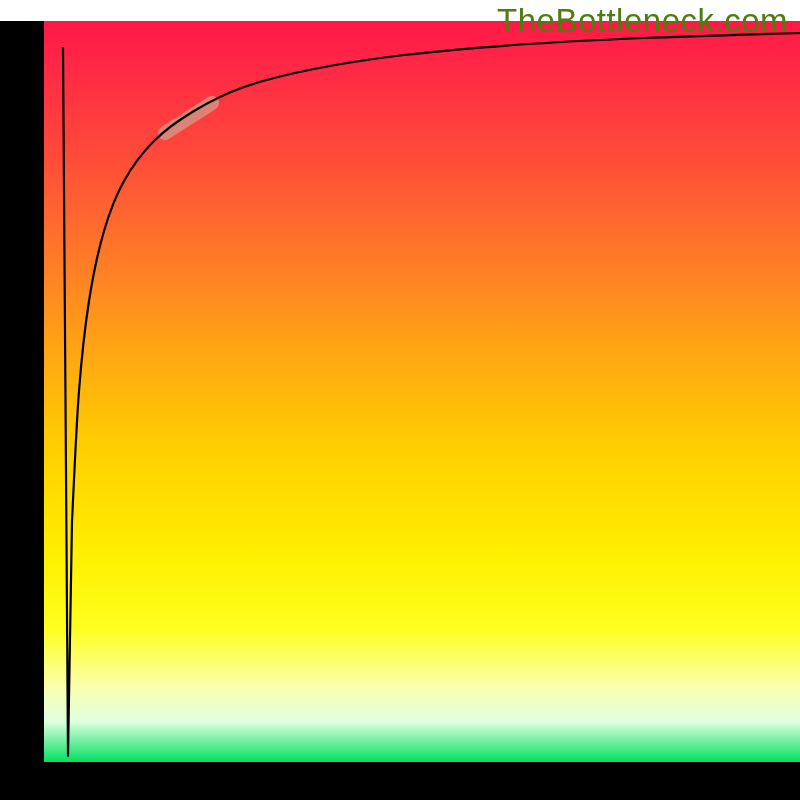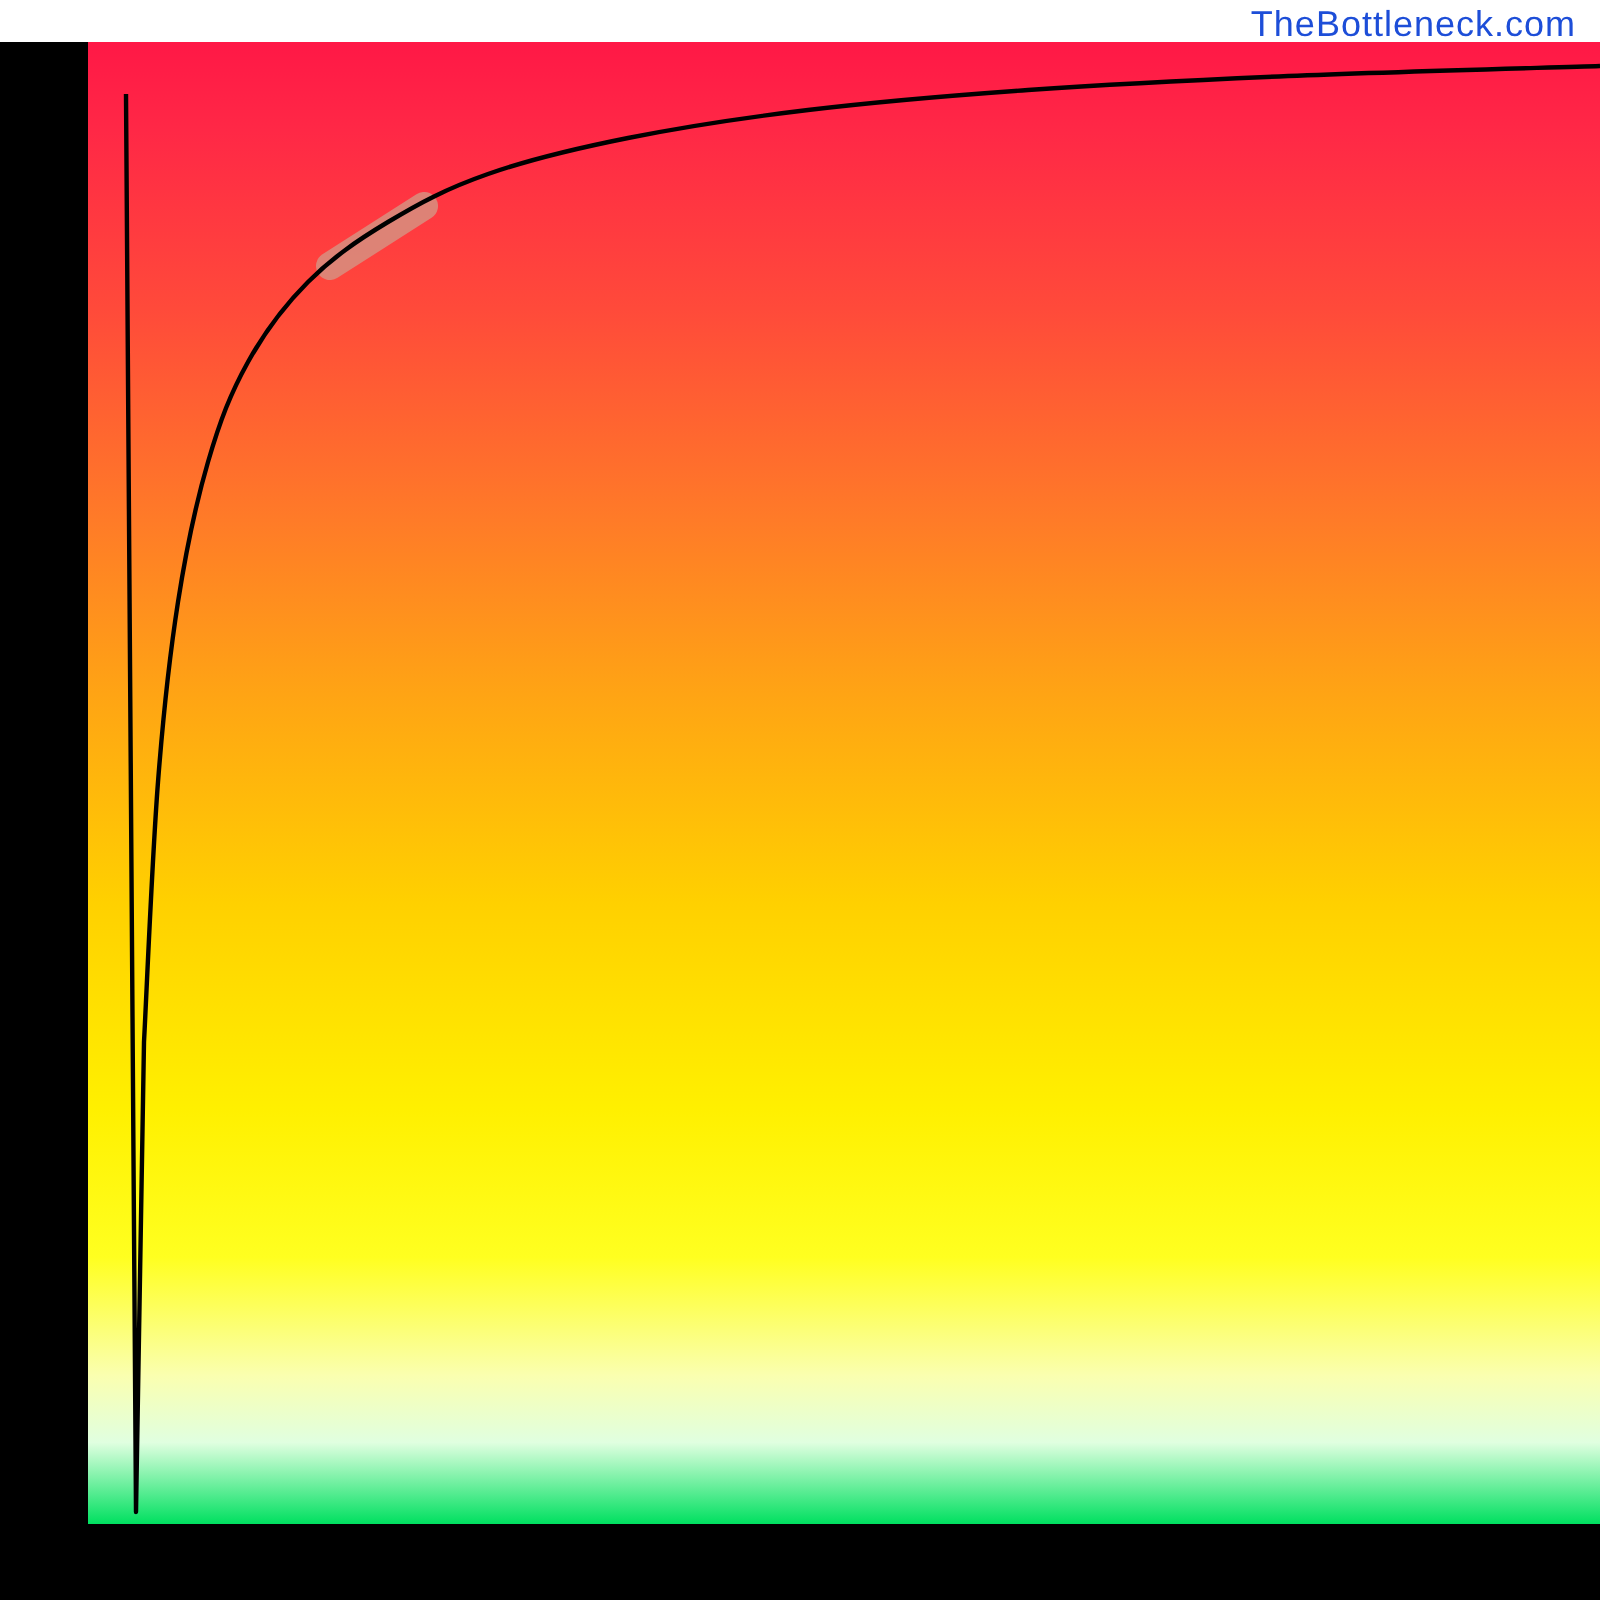--- a/index.html
+++ b/index.html
@@ -9,22 +9,22 @@
     height: 800px;
     background: #ffffff;
     position: relative;
     overflow: hidden;
   }
   .watermark {
     position: absolute;
     top: 2px;
     right: 12px;
     font-family: Arial, Helvetica, sans-serif;
-    font-size: 18px;
-    color: #1d4ed8;
+    font-size: 33px;
+    color: #4d7c0f;
     letter-spacing: 0.5px;
     z-index: 5;
   }
   .plot-outer {
     position: absolute;
     left: 0;
     top: 21px;
     width: 800px;
     height: 779px;
     background: #000000;

